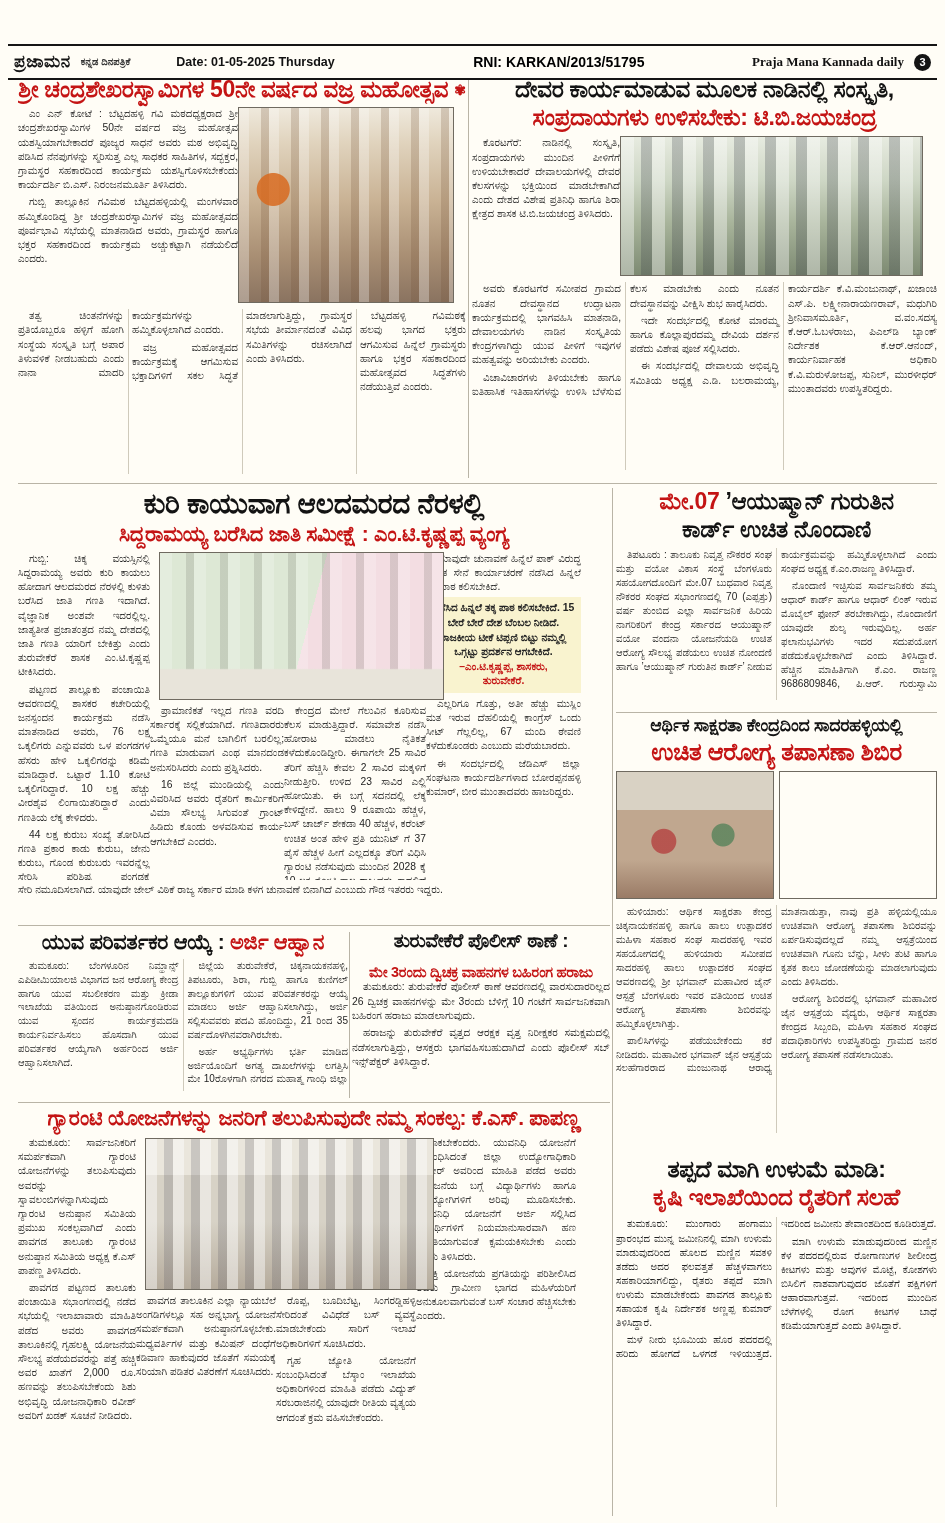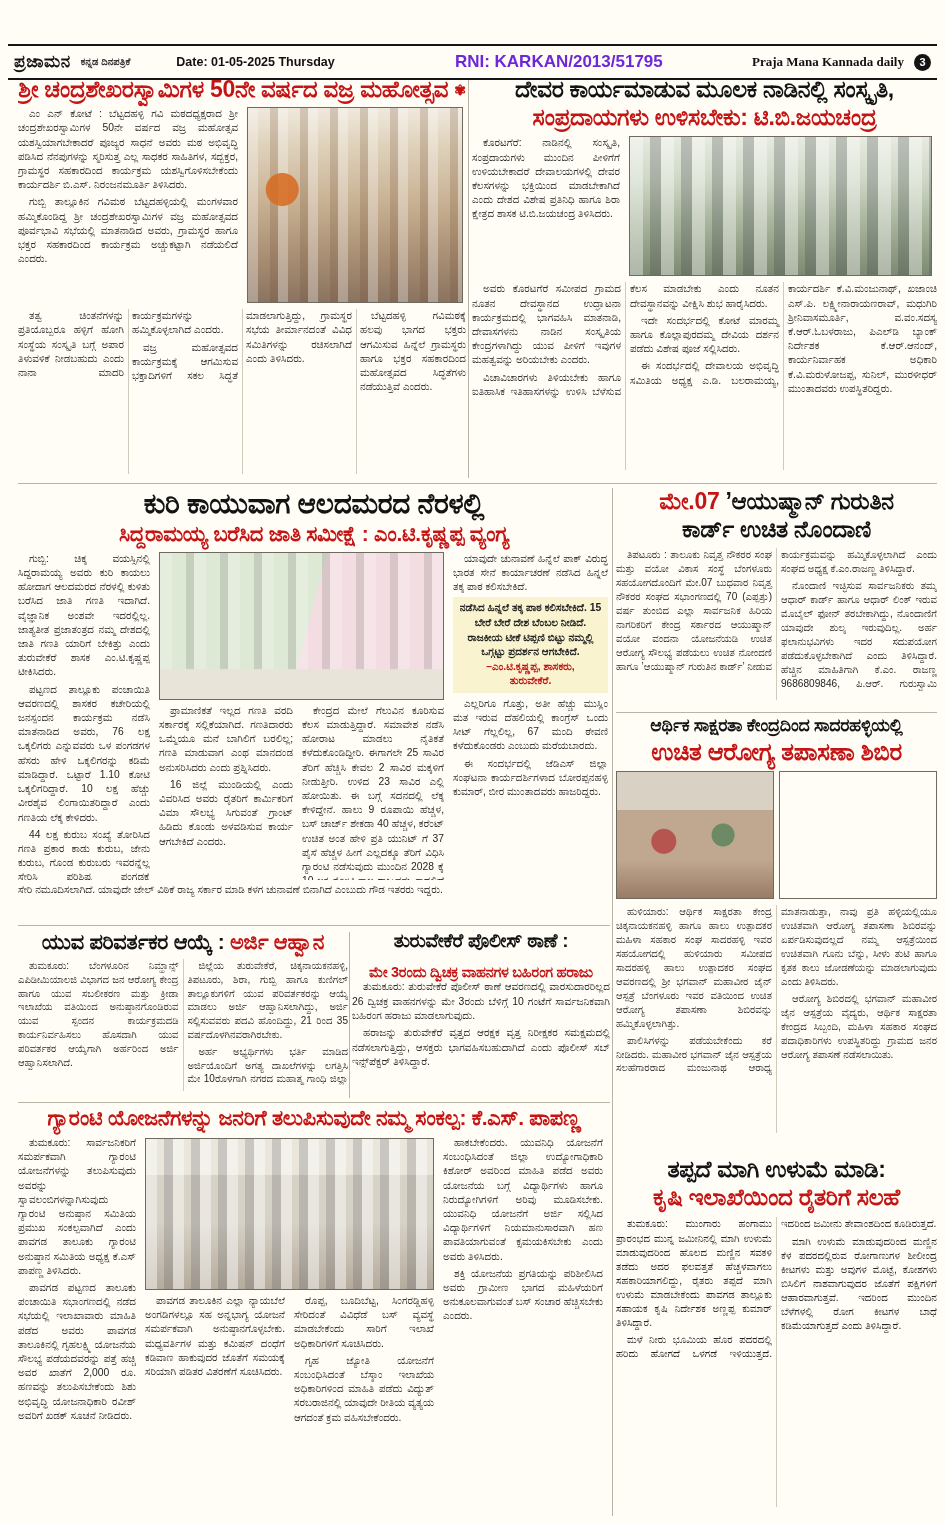--- a/index.html
+++ b/index.html
@@ -10,37 +10,37 @@
   }
   
   .masthead {
     position:absolute; top:44px; left:8px; width:929px; height:26px;
     border-top:2px solid #151515; border-bottom:2px solid #151515;
     display:flex; align-items:center; gap:10px; padding:16px 6px; box-sizing:border-box;
   }
   .mh-logo { font-family:"Liberation Serif", serif; font-weight:bold; font-size:17px; color:#141414; letter-spacing:.5px; }
   .mh-sub  { font-size:10px; font-weight:bold; color:#333; margin-right:36px; }
   .mh-date { font-size:12.5px; font-weight:bold; color:#111; margin-right:auto; }
-  .mh-rni  { font-size:17px; font-weight:bold; color:#6d28d9; margin-right:auto;margin-left:31px; }
+  .mh-rni  { font-size:14px; font-weight:bold; color:#000000; margin-right:auto;margin-left:31px; }
   .mh-name { font-size:13px; font-weight:bold; color:#111; font-family:"Liberation Serif", serif; }
   .mh-page {
     width:17px; height:17px; border-radius:50%; background:#141414; color:#fff;
     font-size:11px; font-weight:bold; display:flex; align-items:center; justify-content:center;
   }
   
   .art { position:absolute; overflow:hidden; }
   .hl { font-weight:bold; text-align:center; line-height:1.14; letter-spacing:-.3px; white-space:nowrap; }
   .red { color:#c41414; }
   .blk { color:#131313; }
   .body { font-size:10.3px; line-height:1.38; text-align:justify; color:#232323; }
   .body p { margin:0 0 3px; text-indent:11px; }
   .cols2 { column-count:2; column-gap:9px; column-rule:1px solid #cfcabb; }
   .cols3 { column-count:3; column-gap:9px; column-rule:1px solid #cfcabb; }
   .cols4 { column-count:4; column-gap:8px; column-rule:1px solid #cfcabb; }
-  .colflex { display:flex; gap:9px; position:relative; }
+  .colflex { display:flex; position:relative; }
   .photo { border:1px solid #6f6a60; box-sizing:border-box; flex:0 0 auto; }
   .vrule { position:absolute; width:1px; background:#b9b4a6; }
   .hrule { position:absolute; height:1px; background:#b9b4a6; }
   .ornament { color:#c41414; font-size:14px; vertical-align:middle; }
   
   .ph-hall {
     background:
       radial-gradient(circle at 16% 42%, rgba(216,106,31,.85) 0 16px, rgba(216,106,31,0) 17px),
       repeating-linear-gradient(90deg, rgba(255,255,255,.30) 0 10px, rgba(255,255,255,0) 10px 22px, rgba(110,75,48,.22) 22px 30px),
       linear-gradient(180deg,#efe9dc 0%,#e0d3bd 18%,#c9b294 48%,#a98f74 76%,#8a7360 100%);
@@ -125,21 +125,21 @@
   <section class="art" id="a2">
     <div class="hl blk" style="font-size:23px;">ದೇವರ ಕಾರ್ಯಮಾಡುವ ಮೂಲಕ ನಾಡಿನಲ್ಲಿ ಸಂಸ್ಕೃತಿ,</div>
     <div class="hl red" style="font-size:23px; margin-top:2px;">ಸಂಪ್ರದಾಯಗಳು ಉಳಿಸಬೇಕು: ಟಿ.ಬಿ.ಜಯಚಂದ್ರ</div>
     <div class="colflex" style="margin-top:6px;align-items:flex-end;">
       <div class="c body" style="width:148px; height:140px; overflow:hidden;">
           <p>ಕೊರಟಗೆರೆ: ನಾಡಿನಲ್ಲಿ ಸಂಸ್ಕೃತಿ, ಸಂಪ್ರದಾಯಗಳು ಮುಂದಿನ ಪೀಳಿಗೆಗೆ ಉಳಿಯಬೇಕಾದರೆ ದೇವಾಲಯಗಳಲ್ಲಿ ದೇವರ ಕೆಲಸಗಳನ್ನು ಭಕ್ತಿಯಿಂದ ಮಾಡಬೇಕಾಗಿದೆ ಎಂದು ದೇಶದ ವಿಶೇಷ ಪ್ರತಿನಿಧಿ ಹಾಗೂ ಶಿರಾ ಕ್ಷೇತ್ರದ ಶಾಸಕ ಟಿ.ಬಿ.ಜಯಚಂದ್ರ ತಿಳಿಸಿದರು.</p>
         </div>
       <div class="photo ph-group" style="width:303px; height:140px;"></div>
     </div>
     <div class="body cols3" style="margin-top:6px; height:188px;">
-        <p>ಅವರು ಕೊರಟಗೆರೆ ಸಮೀಪದ ಗ್ರಾಮದ ನೂತನ ದೇವಸ್ಥಾನದ ಉದ್ಘಾಟನಾ ಕಾರ್ಯಕ್ರಮದಲ್ಲಿ ಭಾಗವಹಿಸಿ ಮಾತನಾಡಿ, ದೇವಾಸಗಳನು ನಾಡಿನ ಸಂಸ್ಕೃತಿಯ ಕೇಂದ್ರಗಳಾಗಿದ್ದು ಯುವ ಪೀಳಿಗೆ ಇವುಗಳ ಮಹತ್ವವನ್ನು ಅರಿಯಬೇಕು ಎಂದರು.</p>
+        <p>ಅವರು ಕೊರಟಗೆರೆ ಸಮೀಪದ ಗ್ರಾಮದ ನೂತನ ದೇವಸ್ಥಾನದ ಉದ್ಘಾಟನಾ ಕಾರ್ಯಕ್ರಮದಲ್ಲಿ ಭಾಗವಹಿಸಿ ಮಾತನಾಡಿ, ದೇವಾಲಯಗಳು ನಾಡಿನ ಸಂಸ್ಕೃತಿಯ ಕೇಂದ್ರಗಳಾಗಿದ್ದು ಯುವ ಪೀಳಿಗೆ ಇವುಗಳ ಮಹತ್ವವನ್ನು ಅರಿಯಬೇಕು ಎಂದರು.</p>
         <p>ವಿಚಾವಿಚಾರಗಳು ತಿಳಿಯಬೇಕು ಹಾಗೂ ಐತಿಹಾಸಿಕ ಇತಿಹಾಸಗಳನ್ನು ಉಳಿಸಿ ಬೆಳೆಸುವ ಕೆಲಸ ಮಾಡಬೇಕು ಎಂದು ನೂತನ ದೇವಸ್ಥಾನವನ್ನು ವೀಕ್ಷಿಸಿ ಶುಭ ಹಾರೈಸಿದರು.</p>
         <p>ಇದೇ ಸಂದರ್ಭದಲ್ಲಿ ಕೋಟೆ ಮಾರಮ್ಮ ಹಾಗೂ ಕೊಲ್ಲಾಪುರದಮ್ಮ ದೇವಿಯ ದರ್ಶನ ಪಡೆದು ವಿಶೇಷ ಪೂಜೆ ಸಲ್ಲಿಸಿದರು.</p>
         <p>ಈ ಸಂದರ್ಭದಲ್ಲಿ ದೇವಾಲಯ ಅಭಿವೃದ್ಧಿ ಸಮಿತಿಯ ಅಧ್ಯಕ್ಷ ಎ.ಡಿ. ಬಲರಾಮಯ್ಯ, ಕಾರ್ಯದರ್ಶಿ ಕೆ.ವಿ.ಮಂಜುನಾಥ್, ಖಜಾಂಚಿ ಎಸ್.ಪಿ. ಲಕ್ಷ್ಮೀನಾರಾಯಣರಾವ್, ಮಧುಗಿರಿ ಶ್ರೀನಿವಾಸಮೂರ್ತಿ, ವ.ವಂ.ಸದಸ್ಯ ಕೆ.ಆರ್.ಓಬಳರಾಜು, ಪಿಎಲ್‌ಡಿ ಬ್ಯಾಂಕ್ ನಿರ್ದೇಶಕ ಕೆ.ಆರ್.ಆನಂದ್, ಕಾರ್ಯನಿರ್ವಾಹಕ ಅಧಿಕಾರಿ ಕೆ.ವಿ.ಮರುಳೋಜಪ್ಪ, ಸುನಿಲ್, ಮುರಳೀಧರ್ ಮುಂತಾದವರು ಉಪಸ್ಥಿತರಿದ್ದರು.</p>
       </div>
   </section>
 
   <span class="vrule" style="left:468px; top:80px; height:398px;"></span>
   <span class="hrule" style="top:483px; left:18px; width:919px;"></span>
 
   <section class="art" id="a3">

